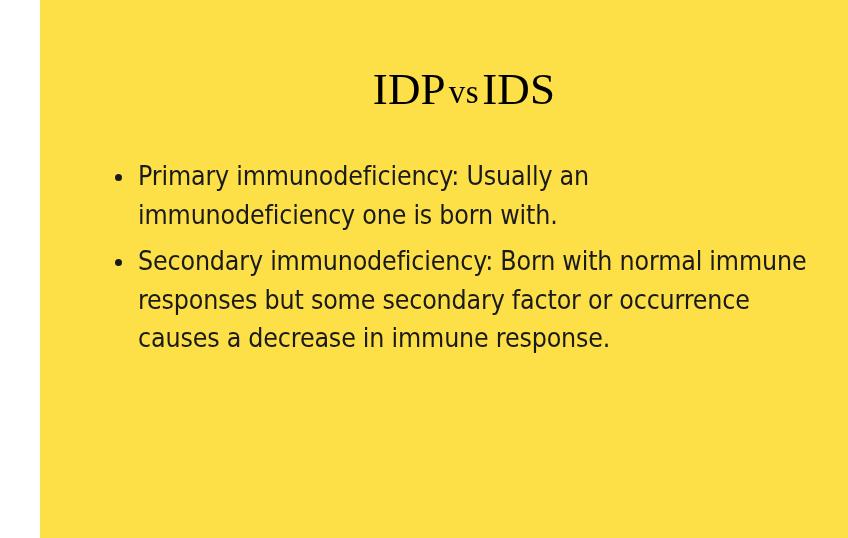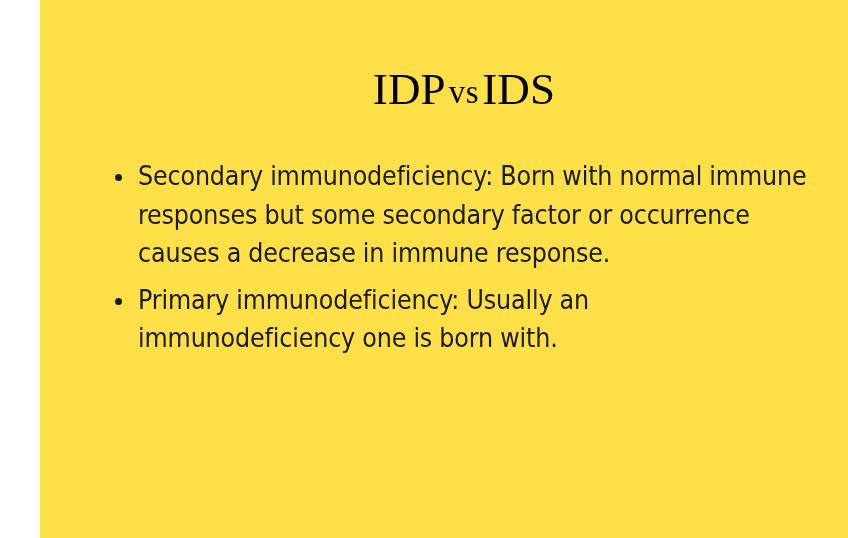--- a/index.html
+++ b/index.html
@@ -103,26 +103,26 @@
 
 <div class="slide">
 
   <div class="slide-title">
     <span class="title-main">IDP</span><span class="title-vs">vs</span><span class="title-main">IDS</span>
   </div>
 
   <div class="body-block">
     <ul class="bullet-list">
 
+      <li class="bullet-item bullet-item--primary">
+        <span class="bullet-dot"></span>
+        <span class="bullet-text">Primary immunodeficiency: Usually an immunodeficiency one is born with.</span>
+      </li>
+
       <li class="bullet-item bullet-item--secondary">
         <span class="bullet-dot"></span>
         <span class="bullet-text">Secondary immunodeficiency: Born with normal immune responses but some secondary factor or occurrence causes a decrease in immune response.</span>
-      </li>
-
-      <li class="bullet-item bullet-item--primary">
-        <span class="bullet-dot"></span>
-        <span class="bullet-text">Primary immunodeficiency: Usually an immunodeficiency one is born with.</span>
       </li>
 
     </ul>
   </div>
 
 </div>
 
 </body></html>

